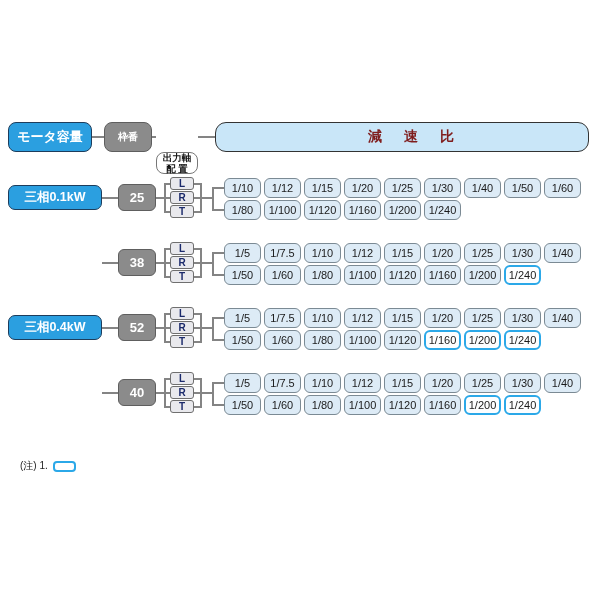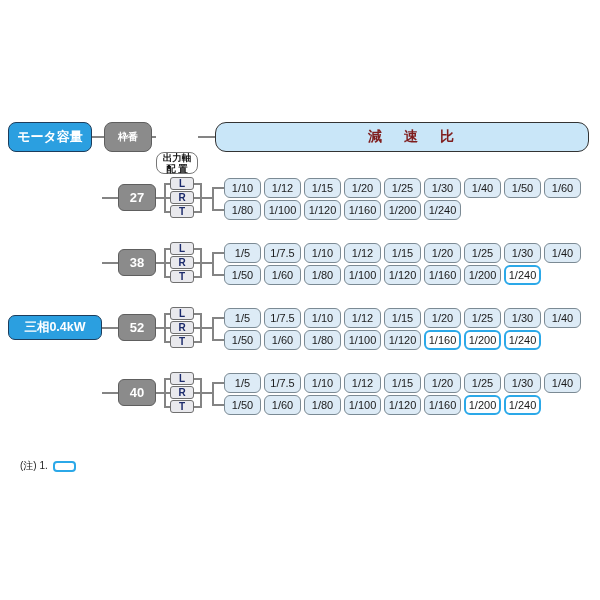--- a/index.html
+++ b/index.html
@@ -34,22 +34,23 @@
 <div class="hline" style="left:152px;top:136px;width:4px;"></div>
 <div class="box shaft-hd" style="left:156px;top:120px;width:42px;height:22px;margin-top:32px;">
   <span>出力軸</span>
   <span>配 置</span>
 </div>
 <div class="hline" style="left:198px;top:136px;width:17px;"></div>
 <div class="box ratio-hd" style="left:215px;top:122px;width:374px;height:30px;">減 速 比</div>
 
 <div id="rows">
     <div class="row" style="top: 176px;">
+      <div class="box motor-box" style="left: 8px; top: 9px; width: 94px; height: 25px;">三相0.1kW</div>
       <div class="hline" style="left: 102px; top: 20.5px; width: 16px;"></div>
-      <div class="box frame-box" style="left: 118px; top: 8px; width: 38px; height: 27px;">27</div>
+      <div class="box frame-box" style="left: 118px; top: 8px; width: 38px; height: 27px;">25</div>
       <div class="hline" style="left: 156px; top: 20.5px; width: 8px;"></div>
       <div class="vline" style="left: 164px; top: 6.5px; height: 30px;"></div>
       <div class="hline" style="left: 164px; top: 6.5px; width: 6px;"></div>
       <div class="box lrt-box" style="left: 170px; top: 1px; width: 24px; height: 13px;">L</div>
       <div class="hline" style="left: 194px; top: 6.5px; width: 6px;"></div>
       <div class="hline" style="left: 164px; top: 20.5px; width: 6px;"></div>
       <div class="box lrt-box" style="left: 170px; top: 15px; width: 24px; height: 13px;">R</div>
       <div class="hline" style="left: 194px; top: 20.5px; width: 6px;"></div>
       <div class="hline" style="left: 164px; top: 34.5px; width: 6px;"></div>
       <div class="box lrt-box" style="left: 170px; top: 29px; width: 24px; height: 13px;">T</div>

